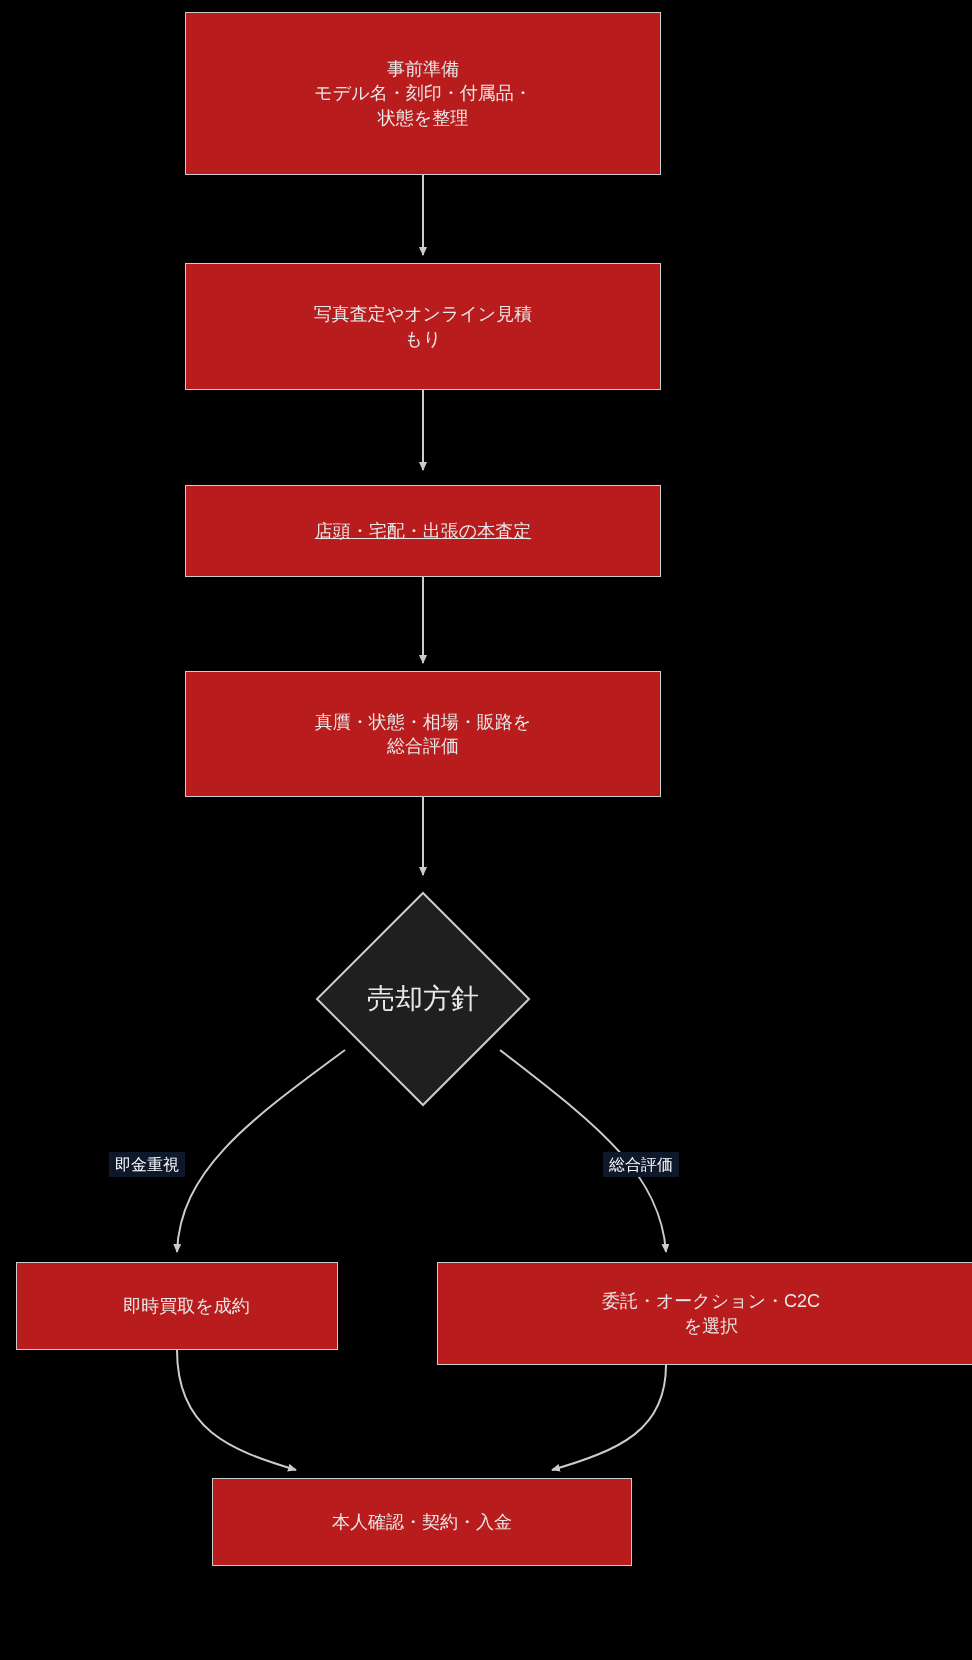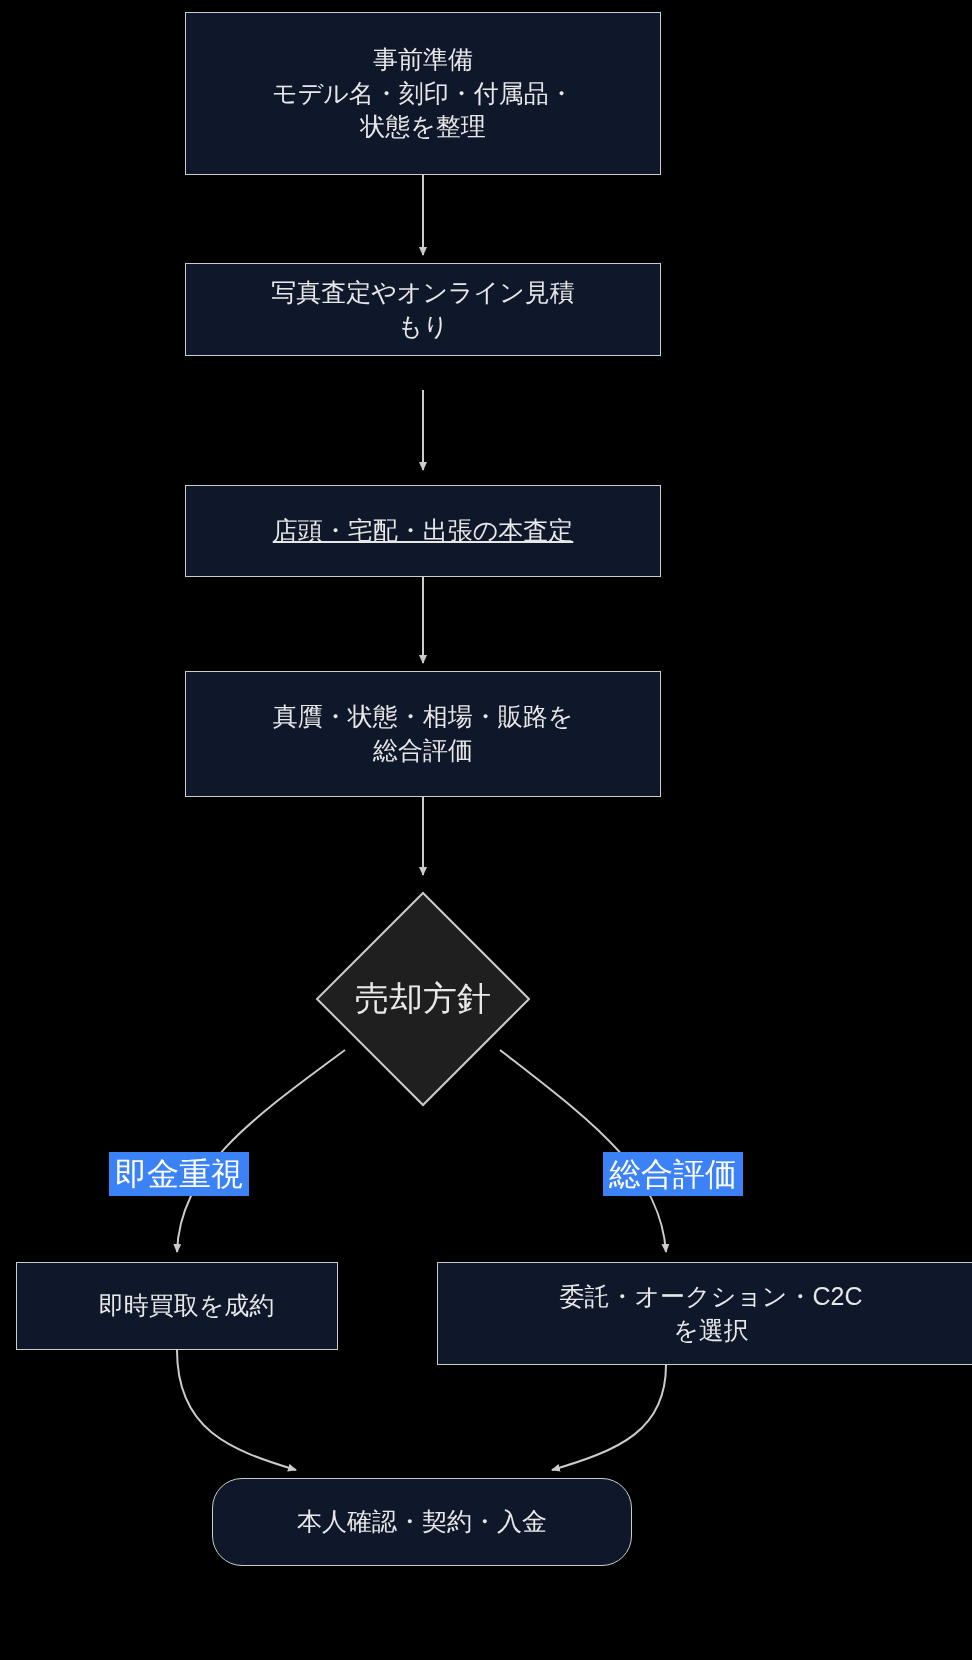--- a/index.html
+++ b/index.html
@@ -16,29 +16,29 @@
   }
   #diagram {
     position: absolute;
     left: 0;
     top: 0;
     width: 972px;
     height: 1660px;
   }
   .node-box {
     position: absolute;
-    background: #0f172a;
+    background: #b91c1c;
     border: 1.5px solid #cccccc;
     box-sizing: border-box;
     display: flex;
     align-items: center;
     justify-content: center;
     text-align: center;
     color: #e8e8e8;
-    font-size: 25px;
+    font-size: 18px;
     line-height: 1.35;
     padding: 4px 10px;
     white-space: pre-line;
   }
   .node-diamond {
     position: absolute;
     box-sizing: border-box;
   }
   .node-diamond .dia-shape {
     position: absolute;
@@ -48,28 +48,28 @@
   }
   .node-diamond .dia-label {
     position: absolute;
     left: 0; top: 0;
     width: 100%;
     height: 100%;
     display: flex;
     align-items: center;
     justify-content: center;
     color: #e8e8e8;
-    font-size: 34px;
+    font-size: 28px;
     text-align: center;
   }
   .edge-label {
     position: absolute;
-    background: #3b82f6;
+    background: #0f172a;
     color: #ffffff;
-    font-size: 32px;
+    font-size: 16px;
     line-height: 1.2;
     padding: 3px 6px;
     white-space: nowrap;
   }
   svg.edges {
     position: absolute;
     left: 0;
     top: 0;
     width: 972px;
     height: 1660px;
@@ -96,39 +96,39 @@
       <path d="M500,1050 C590,1120 660,1170 666,1252" marker-end="url(#arrow)"></path>
       <path d="M177,1350 C177,1430 230,1450 296,1470" marker-end="url(#arrow)"></path>
       <path d="M666,1365 C666,1430 620,1450 552,1470" marker-end="url(#arrow)"></path>
     </g>
   </svg>
 
   <div class="node-box" style="left:185px; top:12px; width:476px; height:163px;">事前準備
 モデル名・刻印・付属品・
 状態を整理</div>
 
-  <div class="node-box" style="left:185px; top:263px; width:476px; height:93px;">写真査定やオンライン見積
+  <div class="node-box" style="left:185px; top:263px; width:476px; height:127px;">写真査定やオンライン見積
 もり</div>
 
   <div class="node-box" style="left:185px; top:485px; width:476px; height:92px;text-decoration:underline;">店頭・宅配・出張の本査定</div>
 
   <div class="node-box" style="left:185px; top:671px; width:476px; height:126px;">真贋・状態・相場・販路を
 総合評価</div>
 
   <div class="node-diamond" style="left:315px; top:891px; width:216px; height:216px;">
     <svg class="dia-shape" viewBox="0 0 216 216">
       <polygon points="108,2 214,108 108,214 2,108" fill="#1f1f1f" stroke="#cccccc" stroke-width="2"></polygon>
     </svg>
     <div class="dia-label">売却方針</div>
   </div>
 
   <div class="node-box" style="left:16px; top:1262px; width:322px; height:88px;padding-left:29px;">即時買取を成約</div>
 
   <div class="node-box" style="left:437px; top:1262px; width:548px; height:103px;">委託・オークション・C2C
 を選択</div>
 
-  <div class="node-box" style="left:212px; top:1478px; width:420px; height:88px;border-radius:30px;">本人確認・契約・入金</div>
+  <div class="node-box" style="left:212px; top:1478px; width:420px; height:88px;">本人確認・契約・入金</div>
 
   <div class="edge-label" style="left:109px; top:1152px;">即金重視</div>
 
   <div class="edge-label" style="left:603px; top:1152px;">総合評価</div>
 
 </div>
 
 </body></html>

